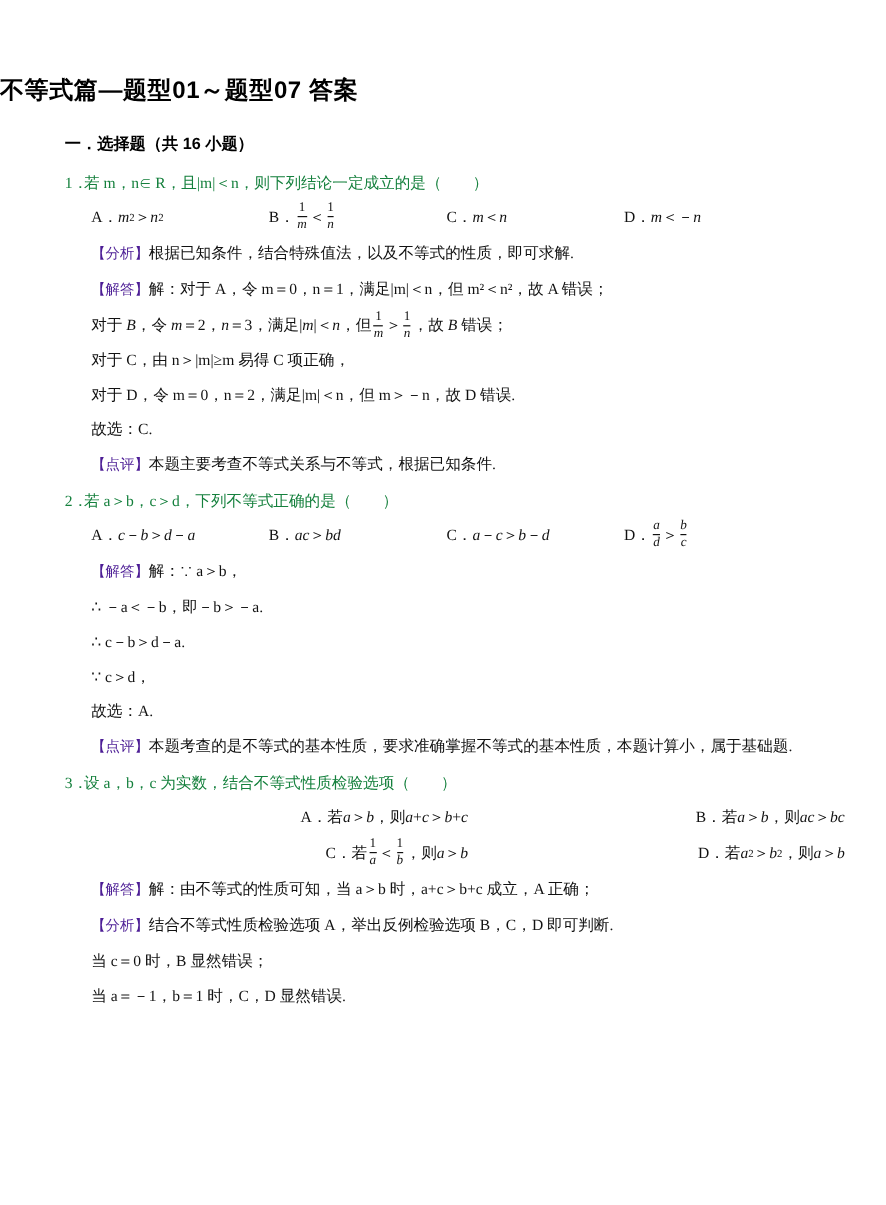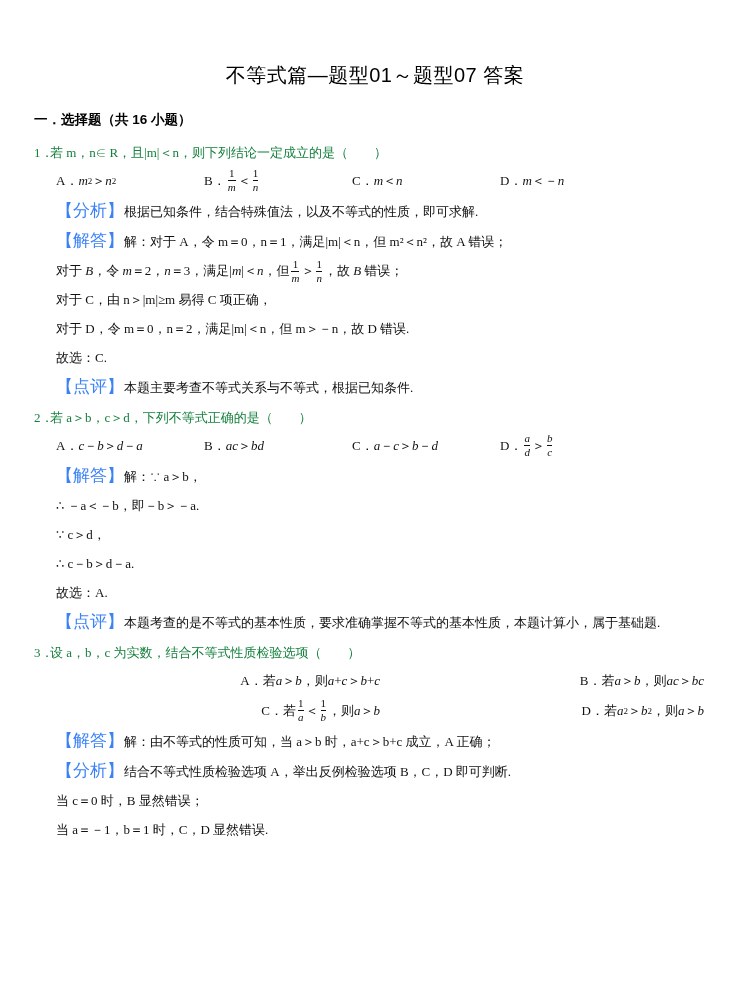--- a/index.html
+++ b/index.html
@@ -11,31 +11,30 @@
     position:relative;
     overflow:hidden;
   }
   .page{
     position:relative;
     width:738px;height:1004px;
     padding:0;
     box-sizing:border-box;
   }
   .doc-title{
-    text-align:center;
+    text-align:left;
     font-family:"Liberation Sans", sans-serif;
-    font-weight:normal;
+    font-weight:bold;
     font-size:20px;
     letter-spacing:0.5px;
     margin:62px 0 0 0;
     color:#000;
-    padding-left:12px;
   }
   .content{
-    margin:22px 34px 0 34px;
+    margin:22px 34px 0 54px;
   }
   .section-head{
     font-family:"Liberation Sans", sans-serif;
     font-weight:bold;
     font-size:13.5px;
     margin:0 0 10px 0;
     color:#000;
   }
   .q{
     margin:0 0 2px 0;
@@ -60,23 +59,23 @@
     margin-left:22px;
   }
   .opt{
     display:flex;
     align-items:center;
     white-space:nowrap;
   }
   .opts.four > .opt{ width:148px; }
   .opts.two > .opt{ width:330px;justify-content:flex-end; }
   .tag{
-    color:#3b82f6;
+    color:#4c1d95;
     font-family:"Liberation Sans", sans-serif;
-    font-size:17px;
+    font-size:12px;
   }
   .para{
     font-size:13px;
     line-height:29px;
     margin-left:22px;
     white-space:nowrap;
   }
   i.v{ font-family:"Liberation Serif", serif; font-style:italic; }
   .frac{
     display:inline-flex;
@@ -160,22 +159,22 @@
             </span>＞<span class="frac">
               <span class="num2"><i class="v">b</i></span>
               <span class="den"><i class="v">c</i></span>
             </span></div>
       </div>
 
       <div class="para">
         <span class="tag">【解答】</span><span>解：∵ a＞b，</span>
       </div>
       <div class="para">∴ －a＜－b，即－b＞－a.</div>
+      <div class="para">∴ c－b＞d－a.</div>
       <div class="para">∵ c＞d，</div>
-      <div class="para">∴ c－b＞d－a.</div>
       <div class="para">故选：A.</div>
       <div class="para">
         <span class="tag">【点评】</span><span>本题考查的是不等式的基本性质，要求准确掌握不等式的基本性质，本题计算小，属于基础题.</span>
       </div>
     </div>
 
     <div class="q">
       <div class="q-line q-stem">
         <span class="num">3．</span><span>设 a，b，c 为实数，结合不等式性质检验选项（　　）</span>
       </div>

